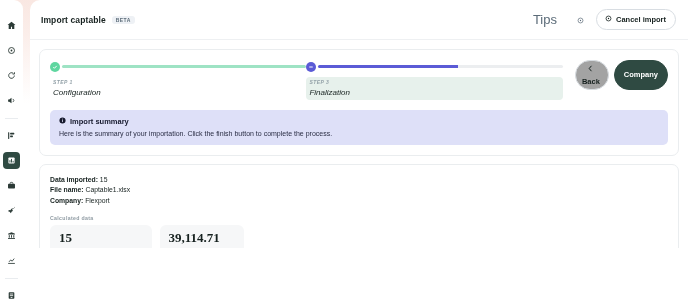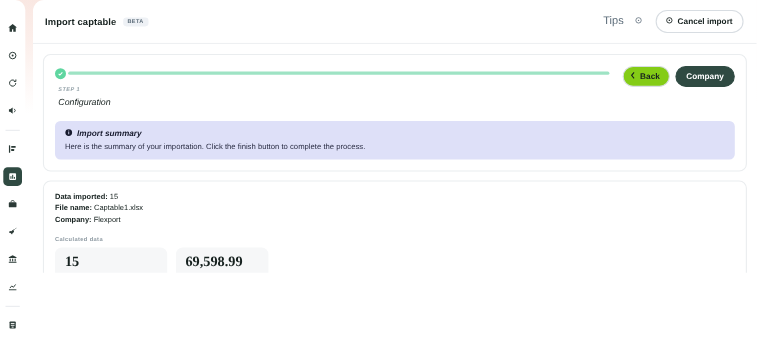--- a/index.html
+++ b/index.html
@@ -95,22 +95,22 @@
     color: #5b6b78;
     font-size: 5px;
     font-weight: bold;
     letter-spacing: .4px;
     padding: 2px 4px 1px 4px;
     border-radius: 3px;
     line-height: 1;
   }
   .hdr-spacer { flex: 1; }
   .tips {
-    display: flex; align-items: center; gap: 10px;
-    font-size: 10px; color: #5b6b78;
+    display: flex; align-items: center; gap: 20px;
+    font-size: 13px; color: #5b6b78;
     margin-right: 12px;
   }
   .btn {
     display: inline-flex;
     align-items: center;
     gap: 4px;
     border-radius: 999px;
     font-size: 7.5px;
     font-weight: bold;
     line-height: 1;
@@ -124,23 +124,24 @@
     text-align: right;
   }
   .btn-dark {
     background: #2f4a42;
     color: #ffffff;
     border: 1px solid #2f4a42;
     padding: 4px 9px;
   }
   .btn-ghost {
     border: 1px solid #d8dde2;
-    background: #84cc16;
+    background: #a3a3a3;
     color: #16211f;
     padding: 4px 8px 4px 6px;
+    flex-direction: column;
   }
 
   
   .card {
     margin: 9px 9px 0 9px;
     background: #ffffff;
     border: 1px solid #eaedef;
     border-radius: 7px;
     padding: 9px 10px 10px 10px;
   }
@@ -212,21 +213,21 @@
 
   
   .banner {
     margin-top: 10px;
     background: #dee0f8;
     border-radius: 5px;
     padding: 7px 9px 8px 9px;
   }
   .banner-head {
     display: flex; align-items: center; gap: 4px;
-    font-size: 7.5px; font-weight: bold; color: #171a2e; font-style: italic;
+    font-size: 7.5px; font-weight: bold; color: #171a2e;
   }
   .banner-body {
     margin-top: 4px;
     font-size: 7px;
     color: #2a2d44;
   }
 
   
   .lower {
     margin: 8px 9px 0 9px;
@@ -427,20 +428,34 @@
             </div>
             <div class="bar done"></div>
           </div>
           <div class="step-labels">
             <div class="step-num">STEP 1</div>
             <div class="step-name">Configuration</div>
           </div>
         </div>
 
 
+        <div class="step is-current">
+          <div class="step-top">
+            <div class="dot current">
+              <svg width="6" height="6" viewBox="0 0 16 16" fill="none" stroke="#ffffff" stroke-width="2.6">
+                  <path d="M3.4 8h9.2"></path>
+                </svg>
+            </div>
+            <div class="bar half"></div>
+          </div>
+          <div class="step-labels">
+            <div class="step-num">STEP 3</div>
+            <div class="step-name">Finalization</div>
+          </div>
+        </div>
 
       </div>
 
       <div class="step-nav">
         <button class="btn btn-ghost">
           <span>
             <svg width="5" height="7" viewBox="0 0 8 12" fill="none" stroke="#16211f" stroke-width="1.7">
                 <path d="M5.6 1.4 1.8 6l3.8 4.6"></path>
               </svg>
           </span>
@@ -483,21 +498,21 @@
     </div>
 
     <div class="sec-label">Calculated data</div>
 
     <div class="stats">
       <div class="stat">
         <div class="stat-val">15</div>
         <div class="stat-lbl">Total number of shareholders</div>
       </div>
       <div class="stat">
-        <div class="stat-val">69,598.99</div>
+        <div class="stat-val">39,114.71</div>
         <div class="stat-lbl">Outstanding shares</div>
       </div>
     </div>
 
     <div class="sec-label">Imported data</div>
 
     <table class="imp">
       <thead>
         <tr>
           <th class="col-field">Edda fields</th>

